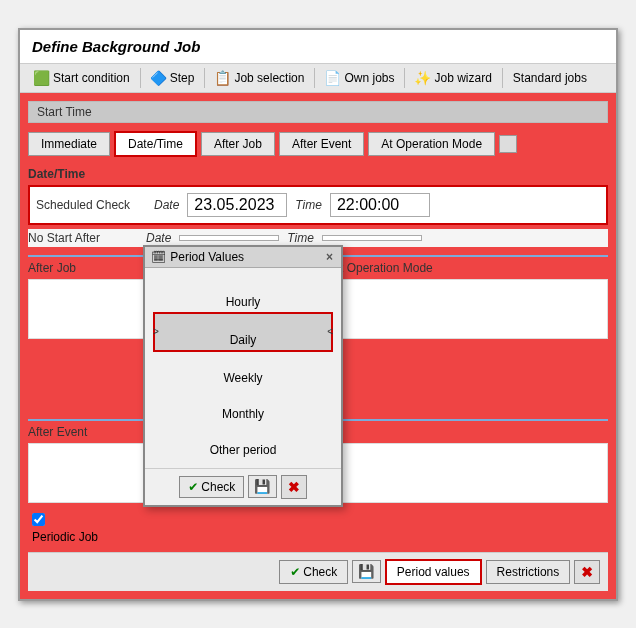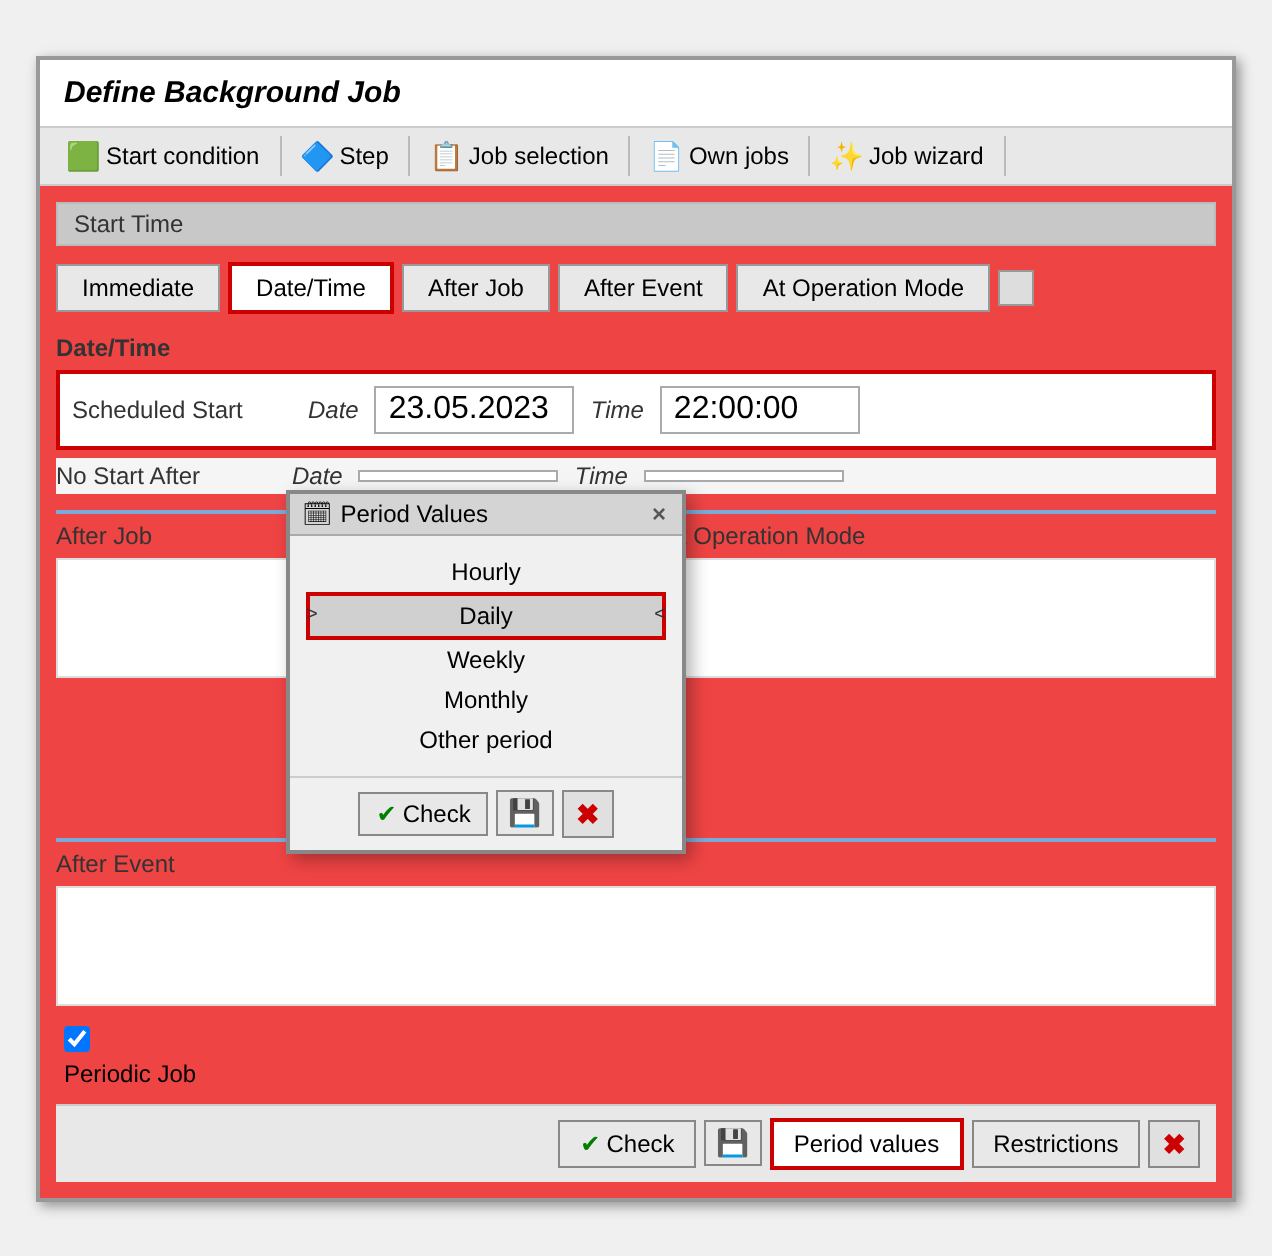--- a/index.html
+++ b/index.html
@@ -204,20 +204,21 @@
     }
     .period-arrow {
       position: absolute;
       left: -2px;
       font-size: 10px;
       color: #333;
     }
     .period-label {
       flex: 1;
       text-align: center;
+      margin-top: 16px;
     }
     .period-arrow-right {
       position: absolute;
       right: -2px;
       font-size: 10px;
       color: #333;
     }
     .popup-footer {
       display: flex;
       align-items: center;
@@ -320,20 +321,23 @@
     <div class="toolbar-item">
       <span class="toolbar-icon">📄</span>
       <span>Own jobs</span>
     </div>
     <div class="toolbar-sep"></div>
     <div class="toolbar-item">
       <span class="toolbar-icon">✨</span>
       <span>Job wizard</span>
     </div>
     <div class="toolbar-sep"></div>
+    <div class="toolbar-item">
+      <span>Standard jobs</span>
+    </div>
   </div>
 
   <div class="main-content">
 
     <div class="section-header">
       <span>Start Time</span>
     </div>
 
     <div class="tab-row">
       <button class="tab-btn">Immediate</button>
@@ -341,21 +345,21 @@
       <button class="tab-btn">After Job</button>
       <button class="tab-btn">After Event</button>
       <button class="tab-btn">At Operation Mode</button>
       <div style="width:18px;height:18px;border:1px solid #999;background:#ddd;"></div>
     </div>
 
     <div class="section-label">Date/Time</div>
 
     <div class="datetime-box">
       <div class="datetime-row">
-        <span class="datetime-label">Scheduled Start</span>
+        <span class="datetime-label">Scheduled Check</span>
         <span class="field-label">Date</span>
         <span class="field-value wide">23.05.2023</span>
         <span class="field-label">Time</span>
         <span class="field-value wide">22:00:00</span>
       </div>
     </div>
 
     <div class="nostart-row">
       <span class="datetime-label">No Start After</span>
       <span class="field-label">Date</span>

